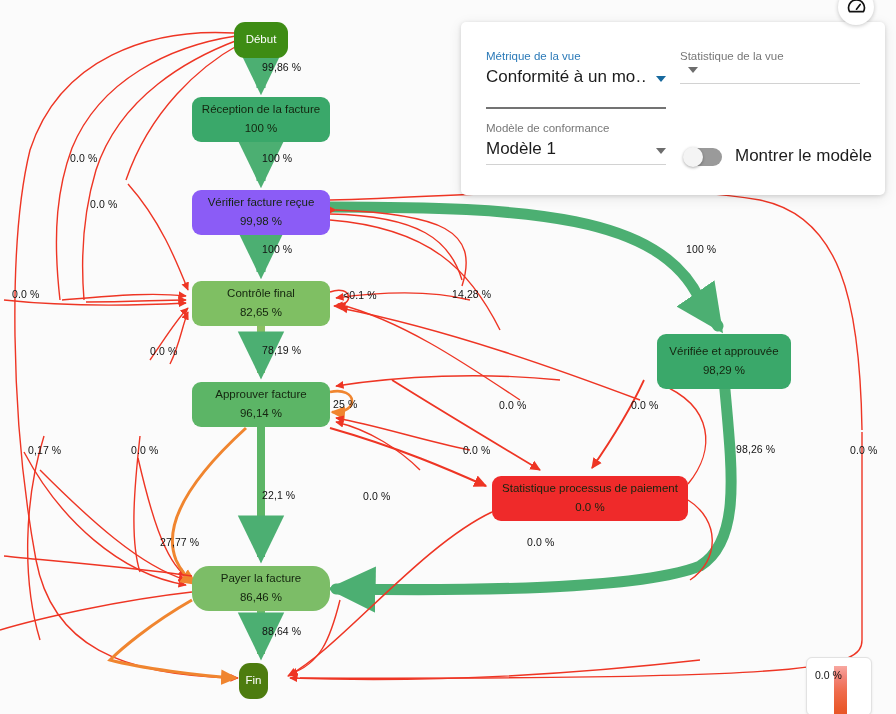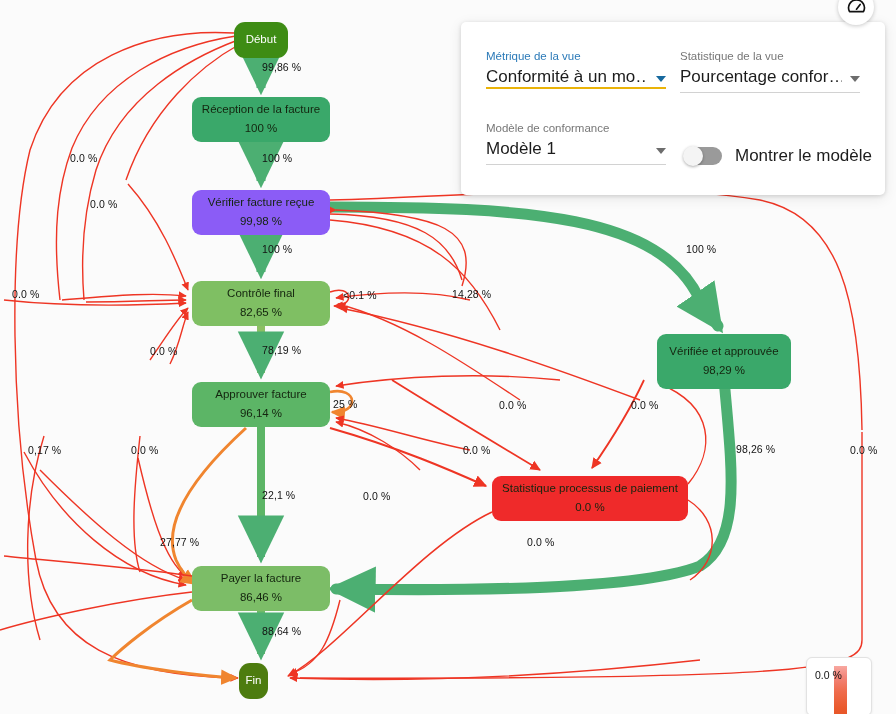--- a/index.html
+++ b/index.html
@@ -77,21 +77,21 @@
     white-space: nowrap;
   }
   .field.accent .field-caption { color: #2b7ab8; }
   .field .field-row {
     display: flex;
     align-items: flex-end;
     justify-content: space-between;
     border-bottom: 1px solid #d2d2d2;
     padding-bottom: 5px;
   }
-  .field.accent .field-row { border-bottom: 2px solid #eab308; padding-bottom: 0; }
+  .field.accent .field-row { border-bottom: 2px solid #737373; padding-bottom: 20px; }
   .field .field-value {
     font-size: 17px;
     color: #1c1c1c;
     white-space: nowrap;
     overflow: hidden;
     text-overflow: clip;
   }
   .caret {
     width: 0; height: 0;
     border-left: 5px solid transparent;
@@ -100,21 +100,21 @@
     margin-bottom: 5px;
     flex: 0 0 auto;
     margin-left: 8px;
   }
   .field.accent .caret { border-top-color: #17699e; }
 
   #toggle-row {
     position: absolute;
     left: 223px; top: 124px;
     display: flex;
-    align-items: center;
+    align-items: flex-end;
     gap: 13px;
     cursor: pointer;
   }
   .switch {
     position: relative;
     width: 38px; height: 18px;
     background: #9a9a9a;
     border-radius: 9px;
     flex: 0 0 auto;
   }
@@ -307,21 +307,21 @@
   <div class="node" style="left:192px; top:281px; width:138px; height:45px; background:#7fbf63;">
     <span class="node-label">Contrôle final</span>
     <span class="node-value">82,65 %</span>
   </div>
 
   <div class="node" style="left:192px; top:382px; width:138px; height:45px; background:#5cb566;">
     <span class="node-label">Approuver facture</span>
     <span class="node-value">96,14 %</span>
   </div>
 
-  <div class="node" style="left:192px; top:566px; width:138px; height:45px; background:#7cbd67;">
+  <div class="node" style="left:192px; top:566px; width:138px; height:45px; background:#7cbd67;border-radius:17px;">
     <span class="node-label">Payer la facture</span>
     <span class="node-value">86,46 %</span>
   </div>
 
   <div class="node" style="left:657px; top:334px; width:134px; height:55px; background:#3aa86a;">
     <span class="node-label">Vérifiée et approuvée</span>
     <span class="node-value">98,29 %</span>
   </div>
 
   <div class="node" style="left:492px; top:476px; width:196px; height:45px; background:#ef2a2a;">
@@ -364,21 +364,20 @@
       <div class="field-caption">Métrique de la vue</div>
       <div class="field-row">
         <span class="field-value">Conformité à un mo…</span>
         <span class="caret"></span>
       </div>
     </div>
 
     <div class="field" style="left:219px; top:28px; width:180px;">
       <div class="field-caption">Statistique de la vue</div>
       <div class="field-row">
-        <span class="field-value">Pourcentage confor…</span>
         <span class="caret"></span>
       </div>
     </div>
 
     <div class="field" style="left:25px; top:100px; width:180px;">
       <div class="field-caption">Modèle de conformance</div>
       <div class="field-row">
         <span class="field-value">Modèle 1</span>
         <span class="caret"></span>
       </div>

